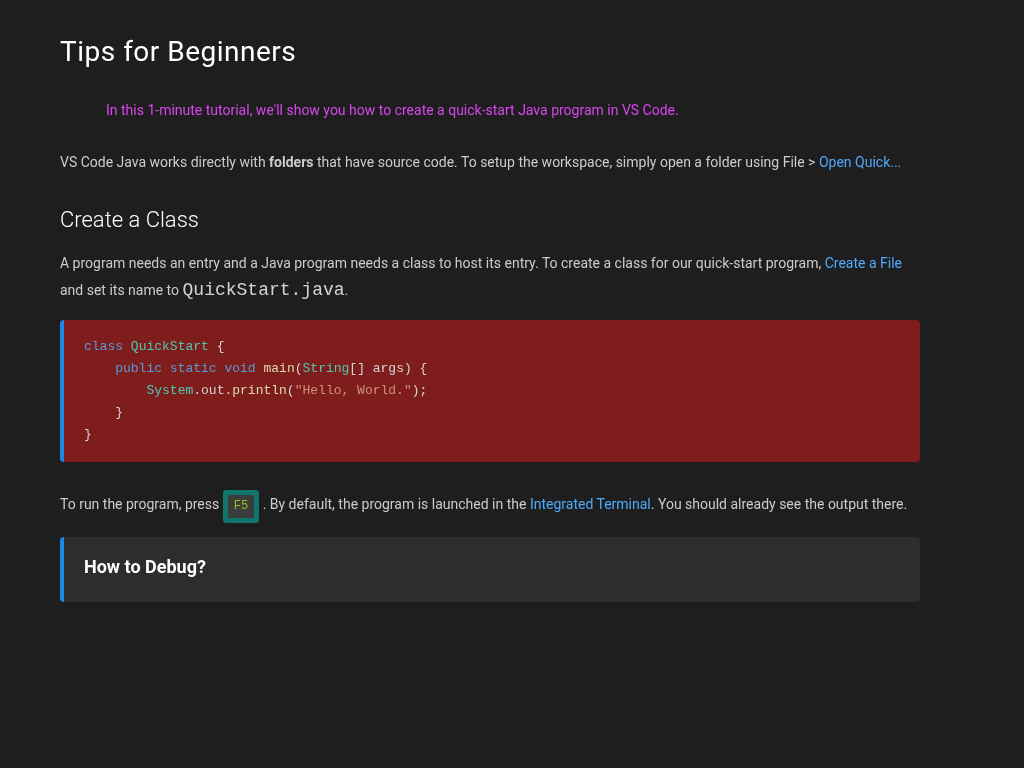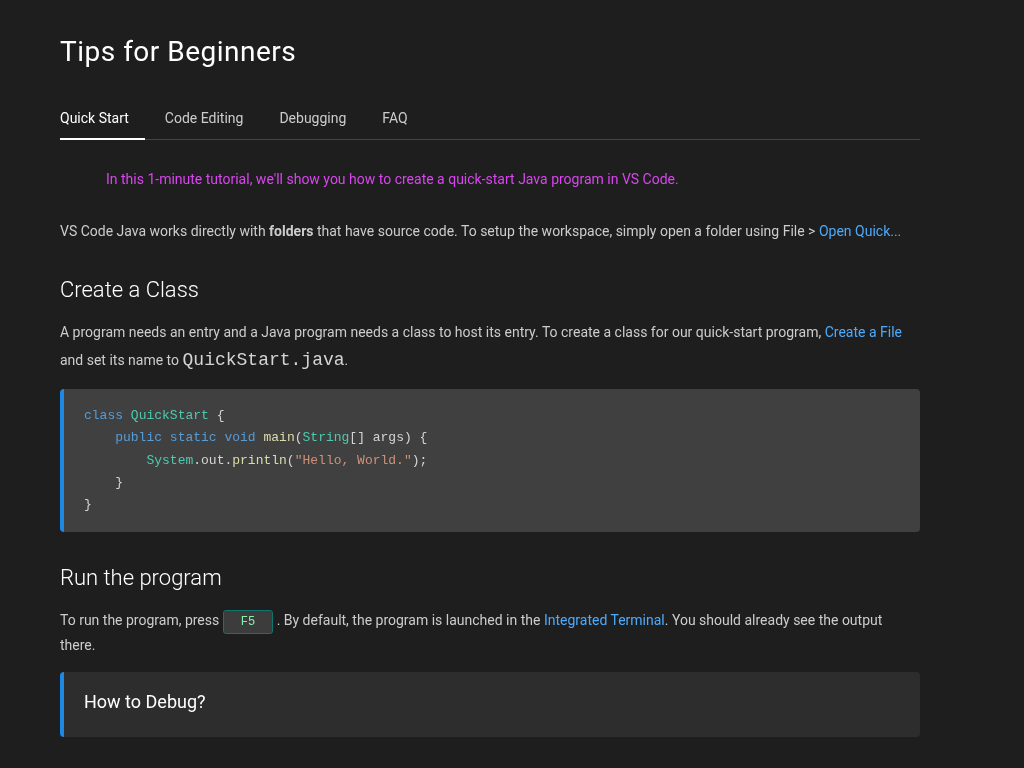--- a/index.html
+++ b/index.html
@@ -102,21 +102,21 @@
       color: #cccccc;
     }
 
     .link {
       color: #4daafc;
       text-decoration: none;
       cursor: pointer;
     }
 
     .code-block {
-      background-color: #404040;
+      background-color: #7f1d1d;
       border-radius: 4px;
       padding: 16px 20px;
       margin: 14px 0;
       font-family: 'Courier New', Consolas, monospace;
       font-size: 13px;
       line-height: 1.7;
       color: #d4d4d4;
       border-left: 4px solid #1e88e5;
       position: relative;
     }
@@ -133,62 +133,56 @@
       color: #ce9178;
     }
 
     .code-block .type {
       color: #4ec9b0;
     }
 
     kbd {
       display: inline-block;
       background-color: #3c3c3c;
-      border: 1px solid #0f766e;
+      border: 5px solid #0f766e;
       border-radius: 3px;
-      padding: 1px 17px;
+      padding: 1px 6px;
       font-family: 'Courier New', monospace;
       font-size: 12px;
-      color: #86efac;
+      color: #84cc16;
     }
 
     code {
       font-family: 'Courier New', Consolas, monospace;
       font-size: 18px;
       color: #d4d4d4;
     }
 
     .debug-block {
       background-color: #2d2d2d;
       border-radius: 4px;
       padding: 16px 20px;
       margin-top: 14px;
       border-left: 4px solid #1e88e5;
     }
 
     .debug-block h3 {
       font-size: 18px;
-      font-weight: 400;
+      font-weight: 700;
       color: #ffffff;
       margin-bottom: 4px;
     }
   </style>
 </head>
 <body>
 
 <div class="container">
 
   <h1>Tips for Beginners</h1>
 
-  <nav class="tabs">
-    <a class="tab active">Quick Start</a>
-    <a class="tab">Code Editing</a>
-    <a class="tab">Debugging</a>
-    <a class="tab">FAQ</a>
-  </nav>
 
   <p class="intro-text">In this 1-minute tutorial, we'll show you how to create a quick-start Java program in VS Code.</p>
 
   <div class="section">
     <p>
       <span>VS Code Java works directly with </span><span class="bold">folders</span><span> that have source code. To setup the workspace, simply open a folder using File &gt;</span> <a class="link">Open Quick...</a>
     </p>
   </div>
 
   <div class="section">
@@ -199,21 +193,20 @@
     <div class="code-block">
       <div><span class="kw">class</span> <span class="type">QuickStart</span> {</div>
       <div>&nbsp;&nbsp;&nbsp;&nbsp;<span class="kw">public</span> <span class="kw">static</span> <span class="kw">void</span> <span class="fn">main</span>(<span class="type">String</span>[] args) {</div>
       <div>&nbsp;&nbsp;&nbsp;&nbsp;&nbsp;&nbsp;&nbsp;&nbsp;<span class="type">System</span>.out.<span class="fn">println</span>(<span class="str">"Hello, World."</span>);</div>
       <div>&nbsp;&nbsp;&nbsp;&nbsp;}</div>
       <div>}</div>
     </div>
   </div>
 
   <div class="section">
-    <h2>Run the program</h2>
     <p>
       <span>To run the program, press</span> <kbd>F5</kbd> <span>. By default, the program is launched in the</span> <a class="link">Integrated Terminal</a><span>. You should already see the output there.</span>
     </p>
 
     <div class="debug-block">
       <h3>How to Debug?</h3>
 
     </div>
   </div>
 

